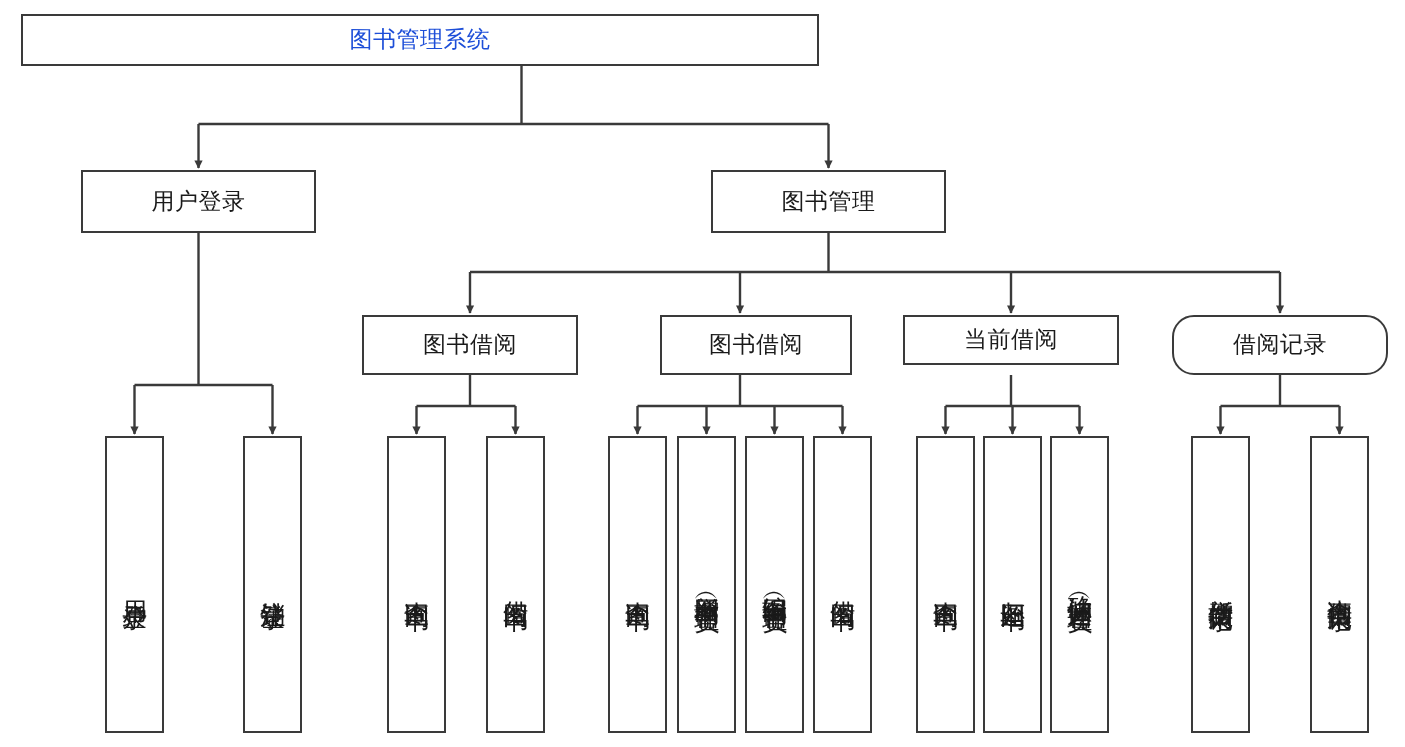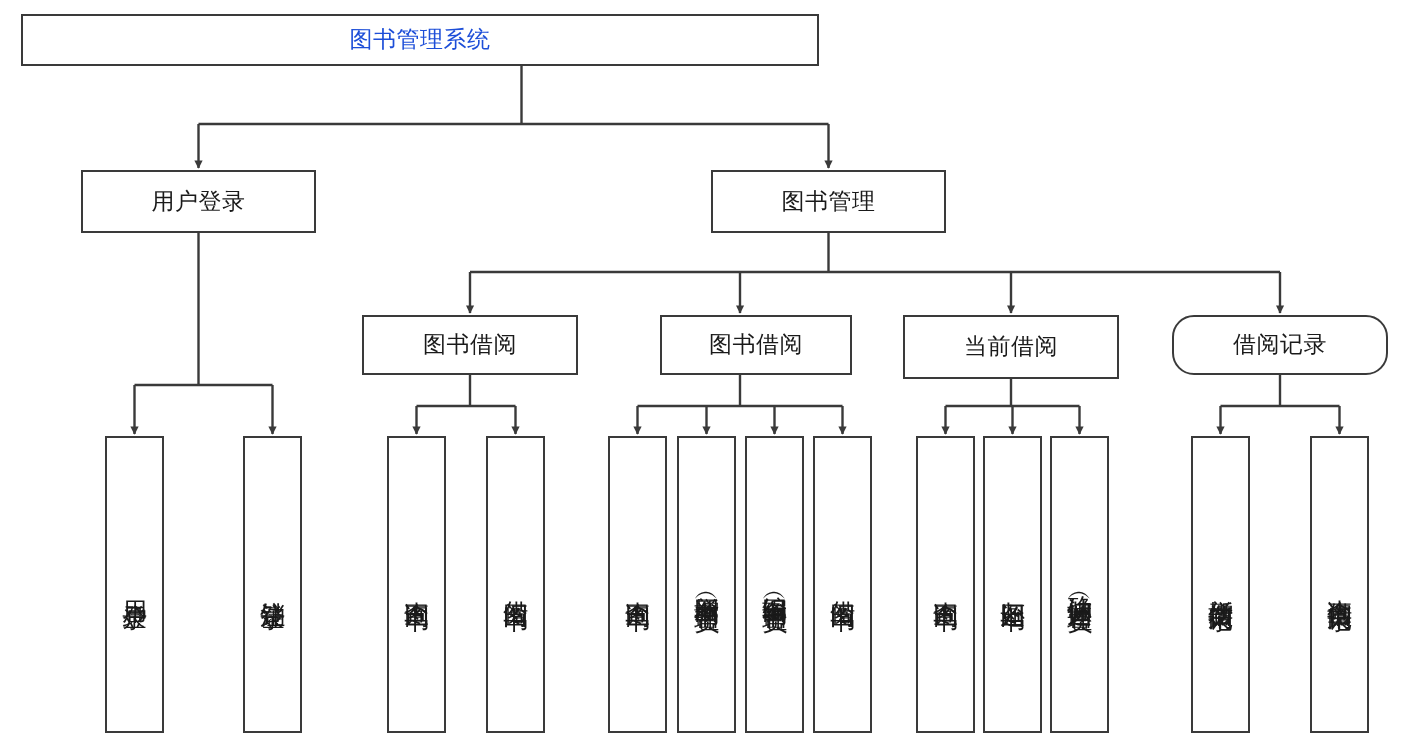--- a/index.html
+++ b/index.html
@@ -119,21 +119,21 @@
       </div>
       <div class="node horizontal" style="left: 711px; top: 170px; width: 235px; height: 63px; border-color: rgb(58, 58, 58); background: rgb(255, 255, 255); color: rgb(26, 26, 26);">
         <span class="node-label">图书管理</span>
       </div>
       <div class="node horizontal" style="left: 362px; top: 315px; width: 216px; height: 60px; border-color: rgb(58, 58, 58); background: rgb(255, 255, 255); color: rgb(26, 26, 26);">
         <span class="node-label">图书借阅</span>
       </div>
       <div class="node horizontal" style="left: 660px; top: 315px; width: 192px; height: 60px; border-color: rgb(58, 58, 58); background: rgb(255, 255, 255); color: rgb(26, 26, 26);">
         <span class="node-label">图书借阅</span>
       </div>
-      <div class="node horizontal" style="left: 903px; top: 315px; width: 216px; height: 64px; border-color: rgb(58, 58, 58); background: rgb(255, 255, 255); color: rgb(26, 26, 26);">
+      <div class="node horizontal" style="left: 903px; top: 315px; width: 216px; height: 50px; border-color: rgb(58, 58, 58); background: rgb(255, 255, 255); color: rgb(26, 26, 26);">
         <span class="node-label">当前借阅</span>
       </div>
       <div class="node horizontal" style="left: 1172px; top: 315px; width: 216px; height: 60px; border-color: rgb(58, 58, 58); background: rgb(255, 255, 255); color: rgb(26, 26, 26); border-radius: 22px;">
         <span class="node-label">借阅记录</span>
       </div>
       <div class="node vertical" style="left: 105px; top: 436px; width: 59px; height: 297px; border-color: rgb(58, 58, 58); background: rgb(255, 255, 255); color: rgb(26, 26, 26);">
         <span class="node-label">用户登录</span>
       </div>
       <div class="node vertical" style="left: 243px; top: 436px; width: 59px; height: 297px; border-color: rgb(58, 58, 58); background: rgb(255, 255, 255); color: rgb(26, 26, 26);">
         <span class="node-label">注销登录</span>

